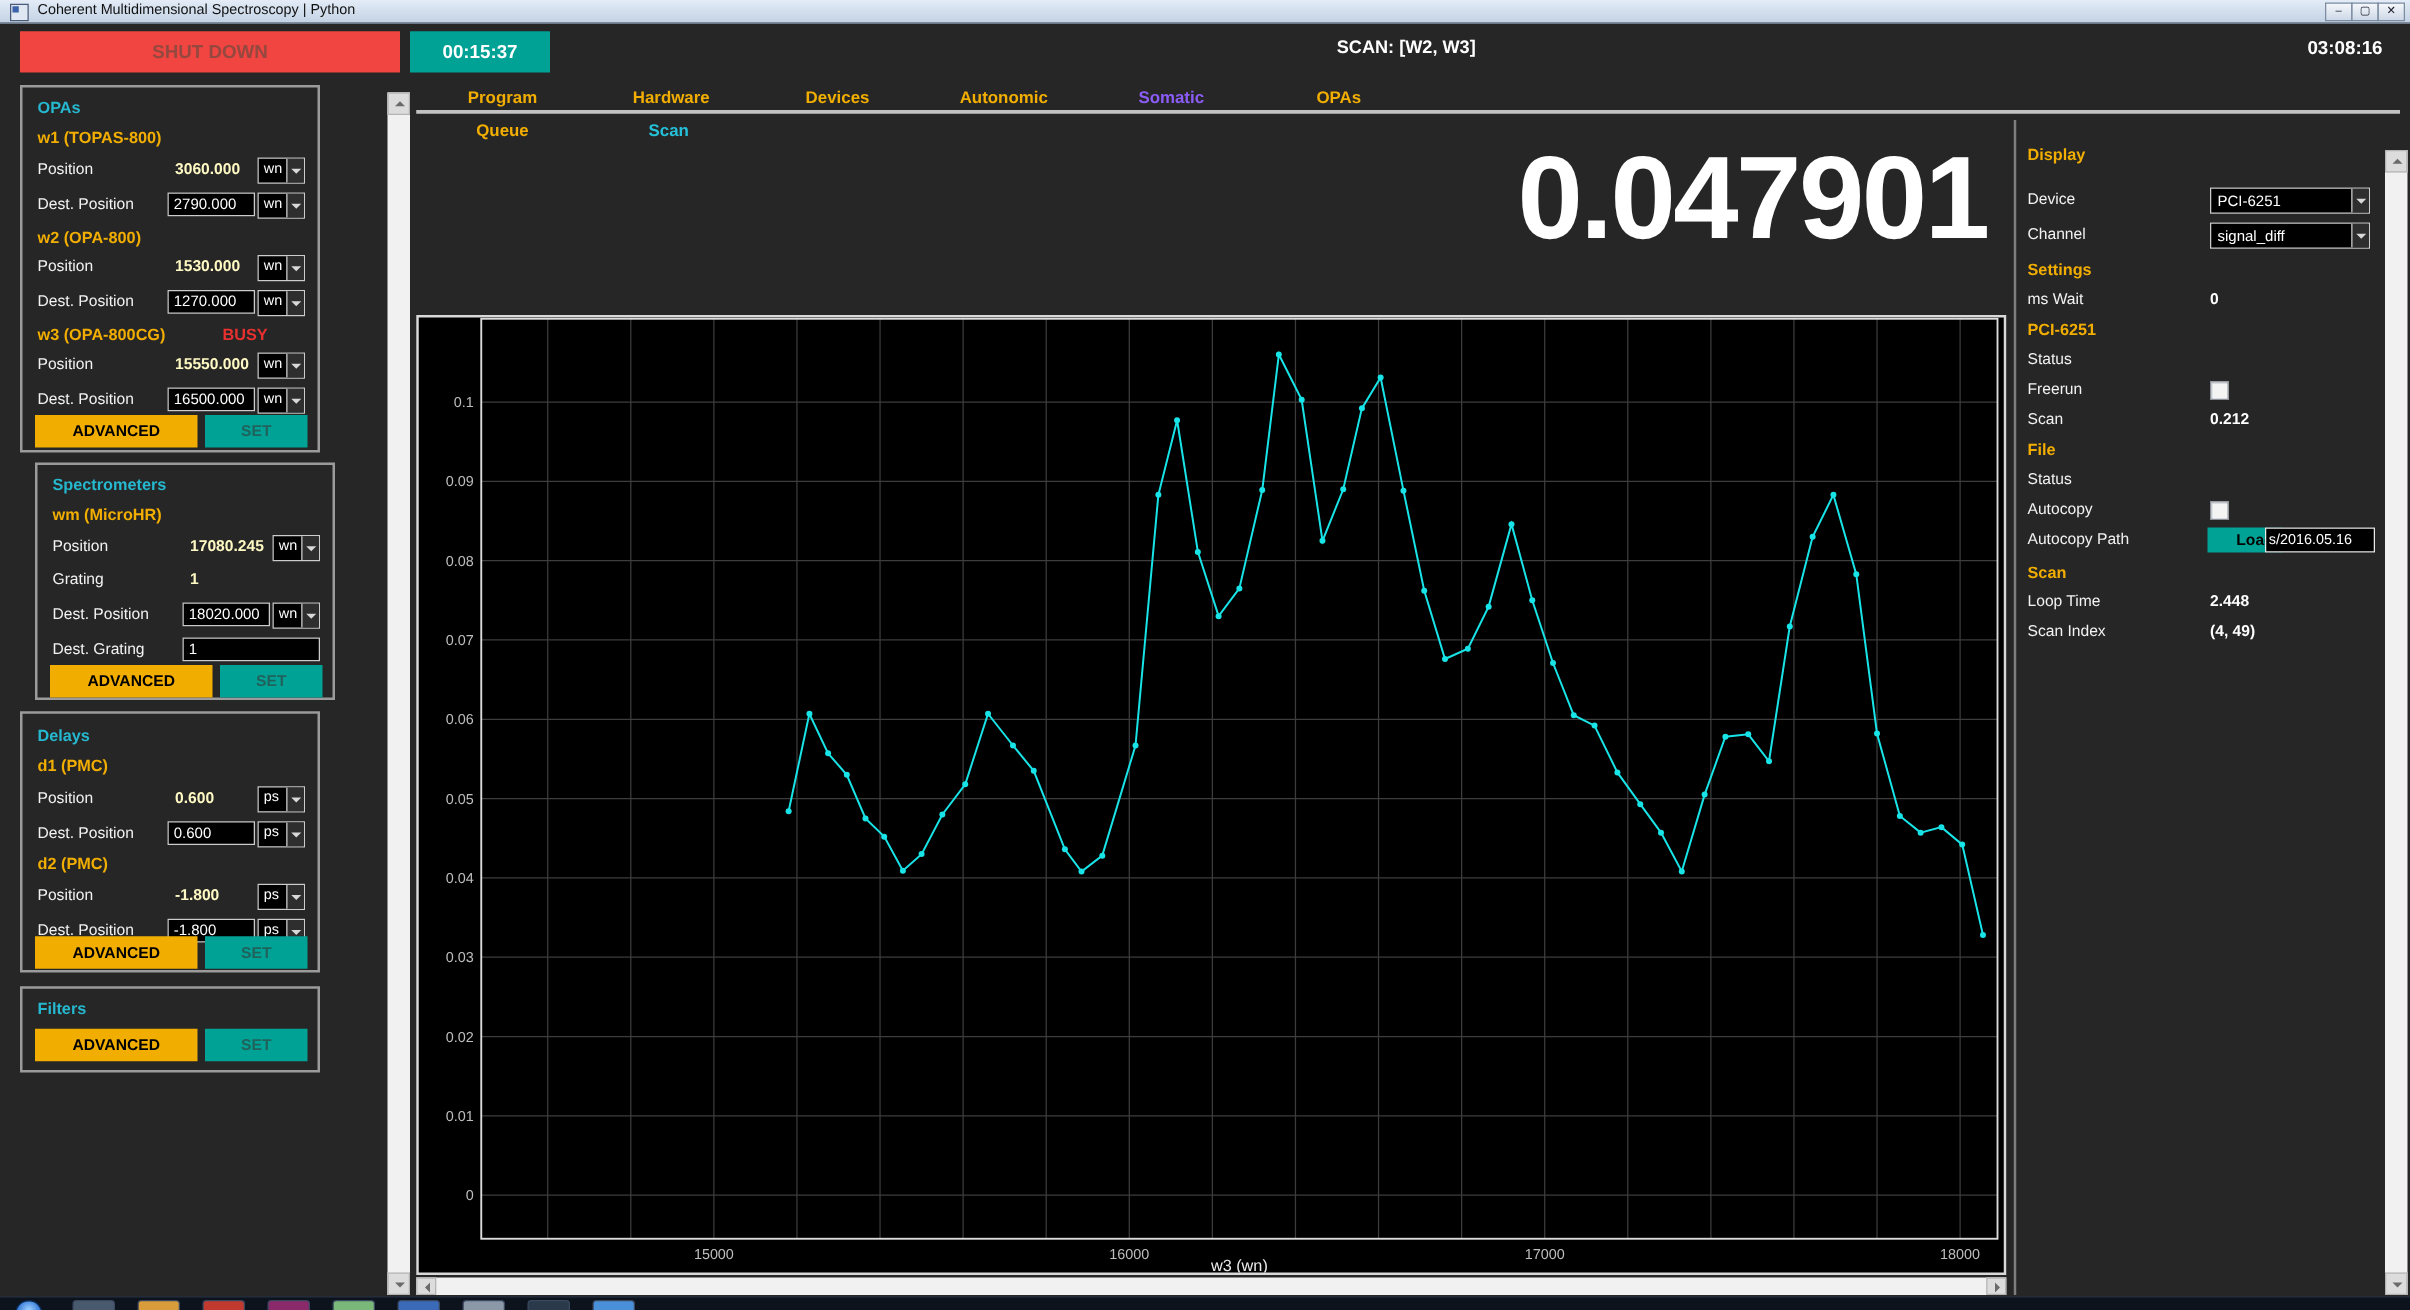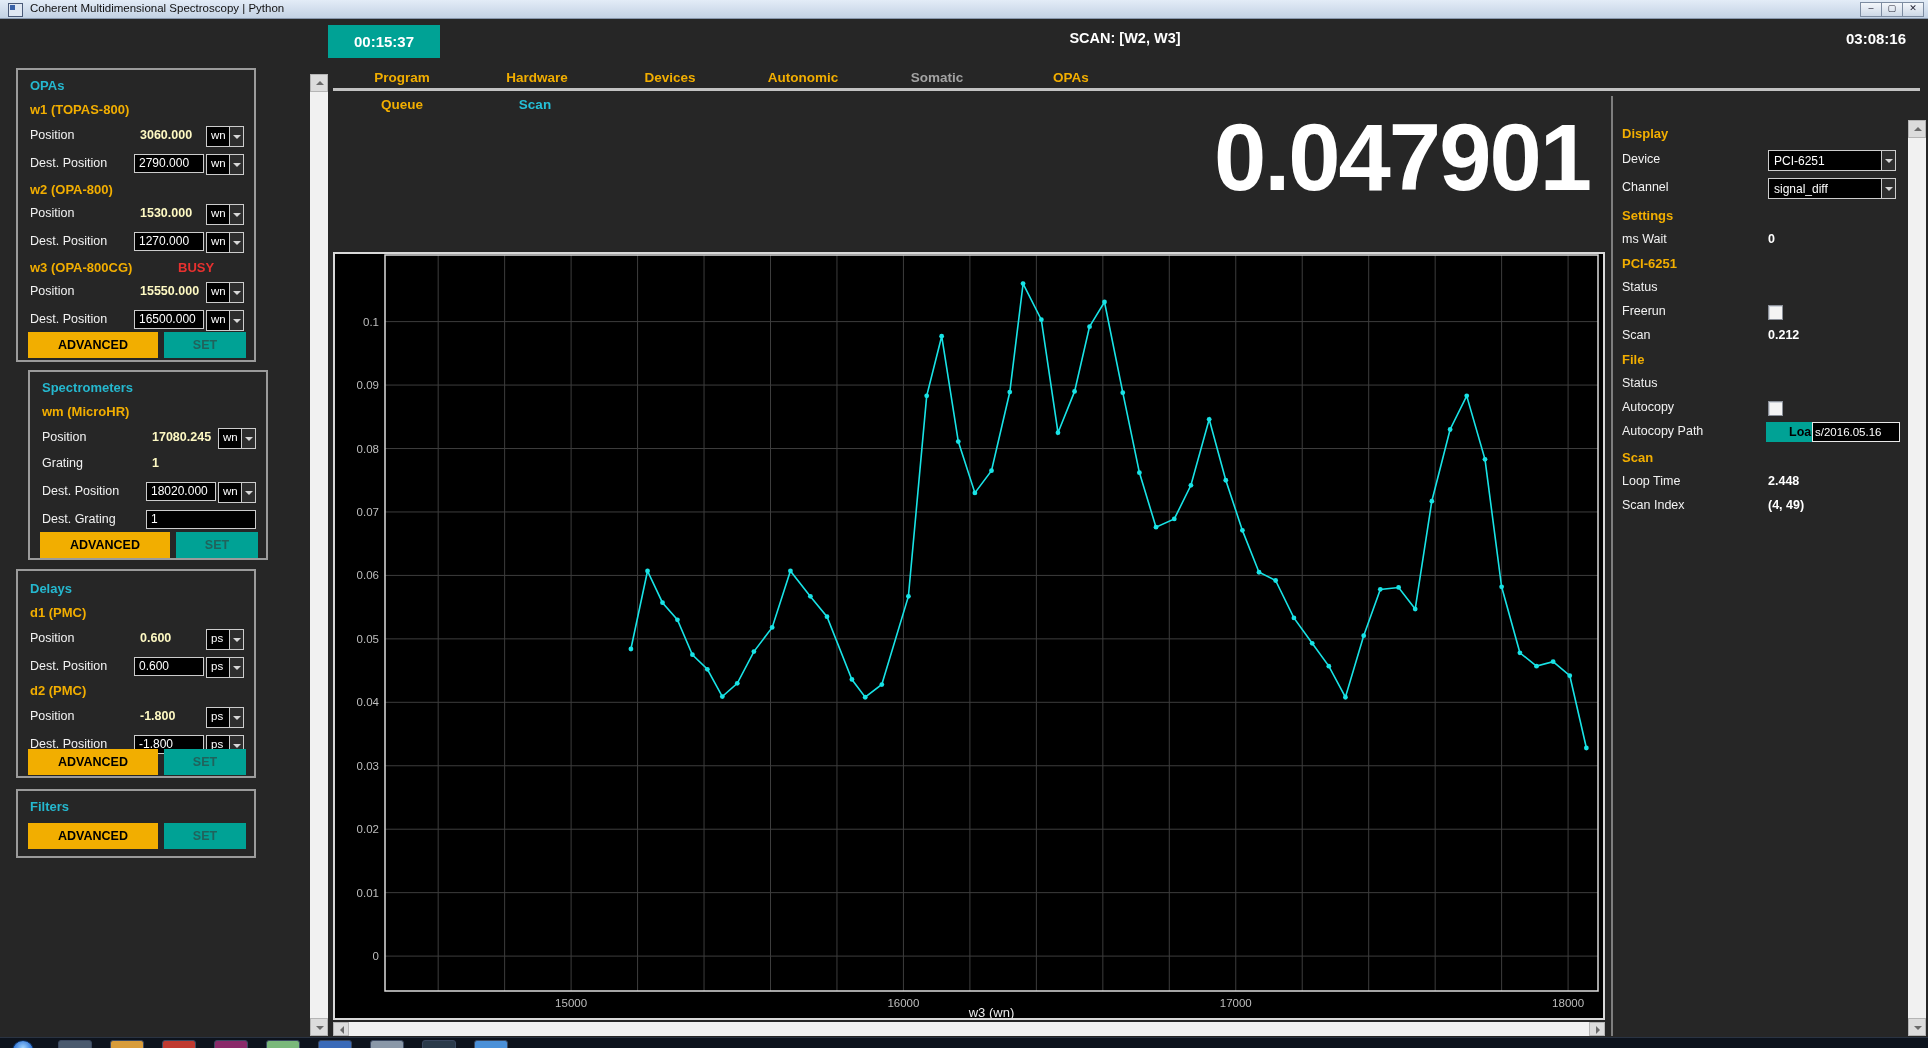--- a/index.html
+++ b/index.html
@@ -14,21 +14,21 @@
   .winbtn{position:absolute;top:2px;width:20px;height:13px;background:linear-gradient(#f4f7fb,#cdd8e6);
           border:1px solid #7d8ca1;color:#223;font-size:9px;line-height:11px;text-align:center;}
   
   .bigbtn{position:absolute;top:25px;height:33px;font-weight:bold;font-size:15px;display:flex;align-items:center;justify-content:center;}
   #shutdown{left:16px;width:304px;background:#f04540;color:#94483f;}
   #timerbox{left:328px;width:112px;background:#00a295;color:#fff;}
   #scanstatus{position:absolute;left:940px;top:30px;width:370px;text-align:center;font-weight:bold;font-size:14.5px;color:#fff;}
   #clock{position:absolute;right:22px;top:30px;font-weight:bold;font-size:15px;color:#fff;}
   
   .menuitem{position:absolute;top:70px;transform:translateX(-50%);font-weight:bold;font-size:13.5px;color:#f2ae00;cursor:default;}
-  .menuitem.active{color:#a3a3a3;}
+  .menuitem.active{color:#8b5cf6;}
   #menuline{position:absolute;left:333px;top:88px;width:1587px;height:3px;background:#c2c2c2;}
   .subtab{position:absolute;top:97px;transform:translateX(-50%);font-weight:bold;font-size:13.5px;color:#f2ae00;}
   .subtab.active{color:#25c0d8;}
   
   .panelbox{position:absolute;left:16px;width:240px;border:2px solid #9b9b9b;background:#262626;box-sizing:border-box;}
   .ptitle{position:absolute;left:12px;font-weight:bold;font-size:13px;color:#25b8cf;}
   .pname{position:absolute;left:12px;font-weight:bold;font-size:13px;color:#f2ae00;}
   .busy{position:absolute;left:122px;font-weight:bold;font-size:13px;color:#e8312f;padding-left:38px;}
   .rlabel{position:absolute;left:12px;font-size:12.5px;color:#f2f2f2;}
   .rvalue{position:absolute;left:122px;width:66px;font-size:12.5px;font-weight:bold;color:#fef9c3;white-space:nowrap;overflow:hidden;}
@@ -75,20 +75,21 @@
 <div id="stage">
 
   <div id="titlebar">
     <span class="appicon"></span>
     <span class="ttl">Coherent Multidimensional Spectroscopy | Python</span>
     <span class="winbtn" style="right:46px;">–</span>
     <span class="winbtn" style="right:25px;">▢</span>
     <span class="winbtn" style="right:4px;">✕</span>
   </div>
 
+  <div id="shutdown" class="bigbtn">SHUT DOWN</div>
   <div id="timerbox" class="bigbtn">00:15:37</div>
   <div id="scanstatus">SCAN: [W2, W3]</div>
   <div id="clock">03:08:16</div>
 
   <span class="menuitem" style="left:402px;">Program</span>
   <span class="menuitem" style="left:537px;">Hardware</span>
   <span class="menuitem" style="left:670px;">Devices</span>
   <span class="menuitem" style="left:803px;">Autonomic</span>
   <span class="menuitem active" style="left:937px;">Somatic</span>
   <span class="menuitem" style="left:1071px;">OPAs</span>
@@ -327,21 +328,21 @@
     <div class="sbbtn" style="left:0;top:0;width:16px;height:14px;">
       <span class="tri" style="left:2px;top:3px;border-right-color:#6a6a6a;"></span>
       </div>
     <div class="sbbtn" style="right:0;top:0;width:16px;height:14px;">
       <span class="tri" style="left:6px;top:3px;border-left-color:#6a6a6a;"></span>
       </div>
   </div>
 
   <div id="rdivider"></div>
 
-  <div class="rphdr" style="top:126px;">Display</div>
+  <div class="rphdr" style="top:116px;">Display</div>
   <div class="rplabel" style="top:152px;">Device</div>
   <div class="combo" style="top:150px;">
     <span class="utxt">PCI-6251</span>
       <span class="ddarrow"></span>
     </div>
   <div class="rplabel" style="top:180px;">Channel</div>
   <div class="combo" style="top:178px;">
     <span class="utxt">signal_diff</span>
       <span class="ddarrow"></span>
     </div>

